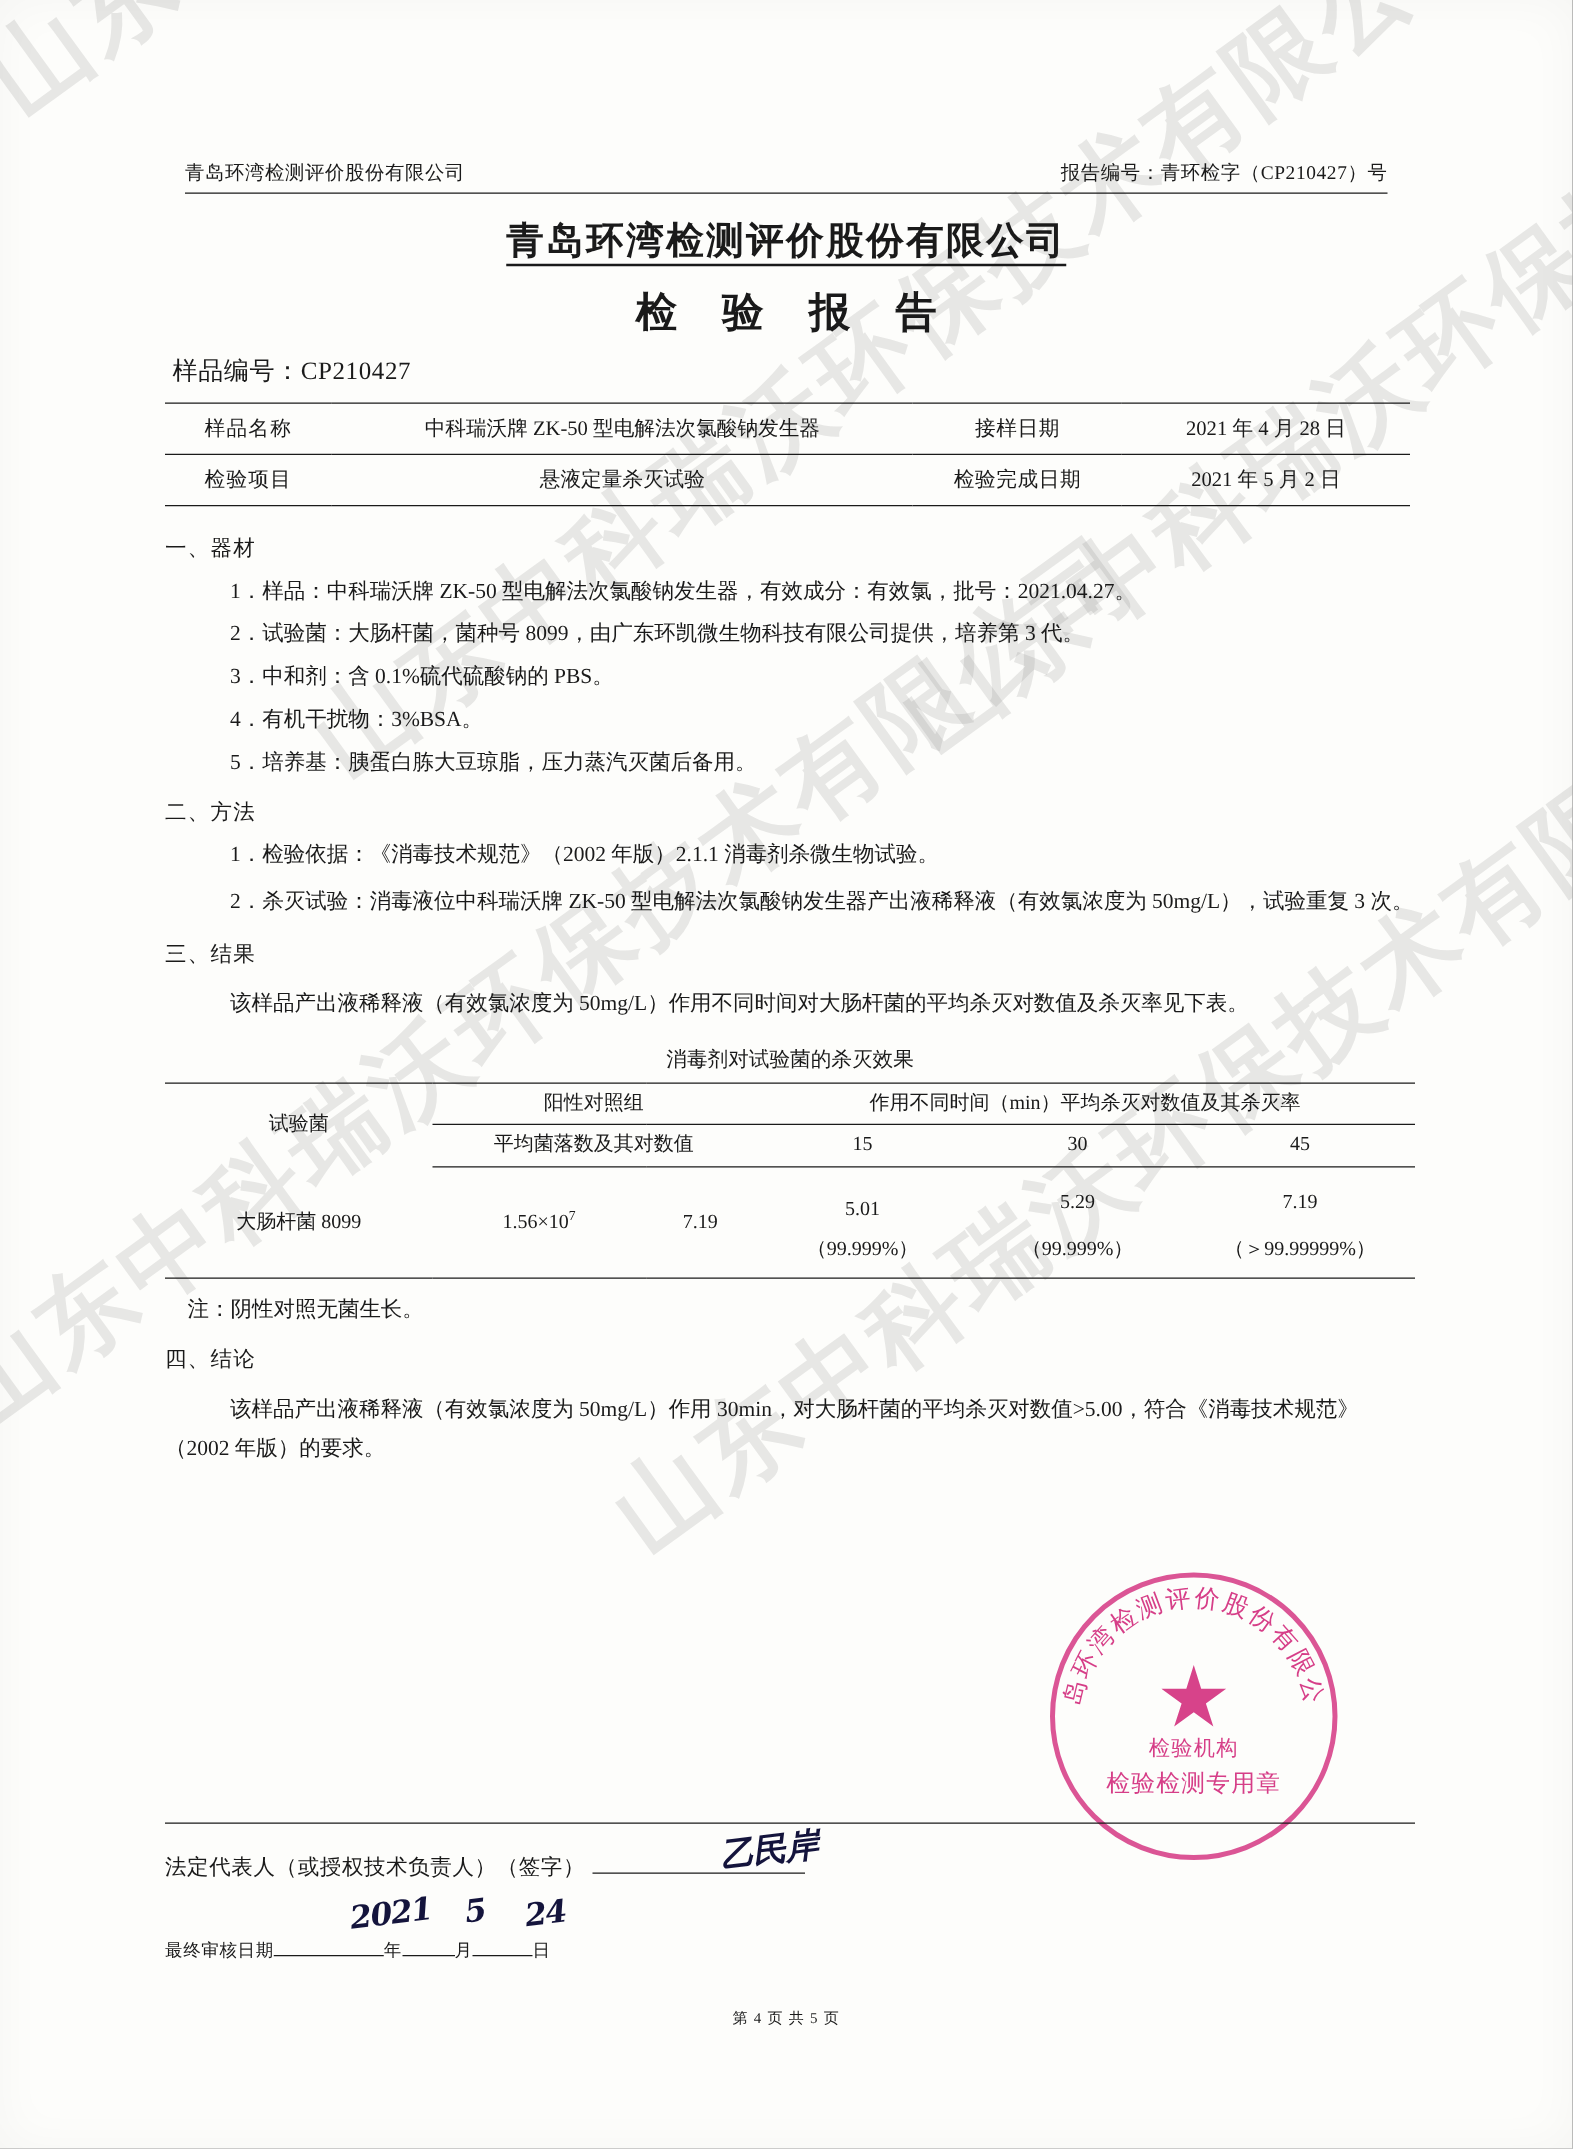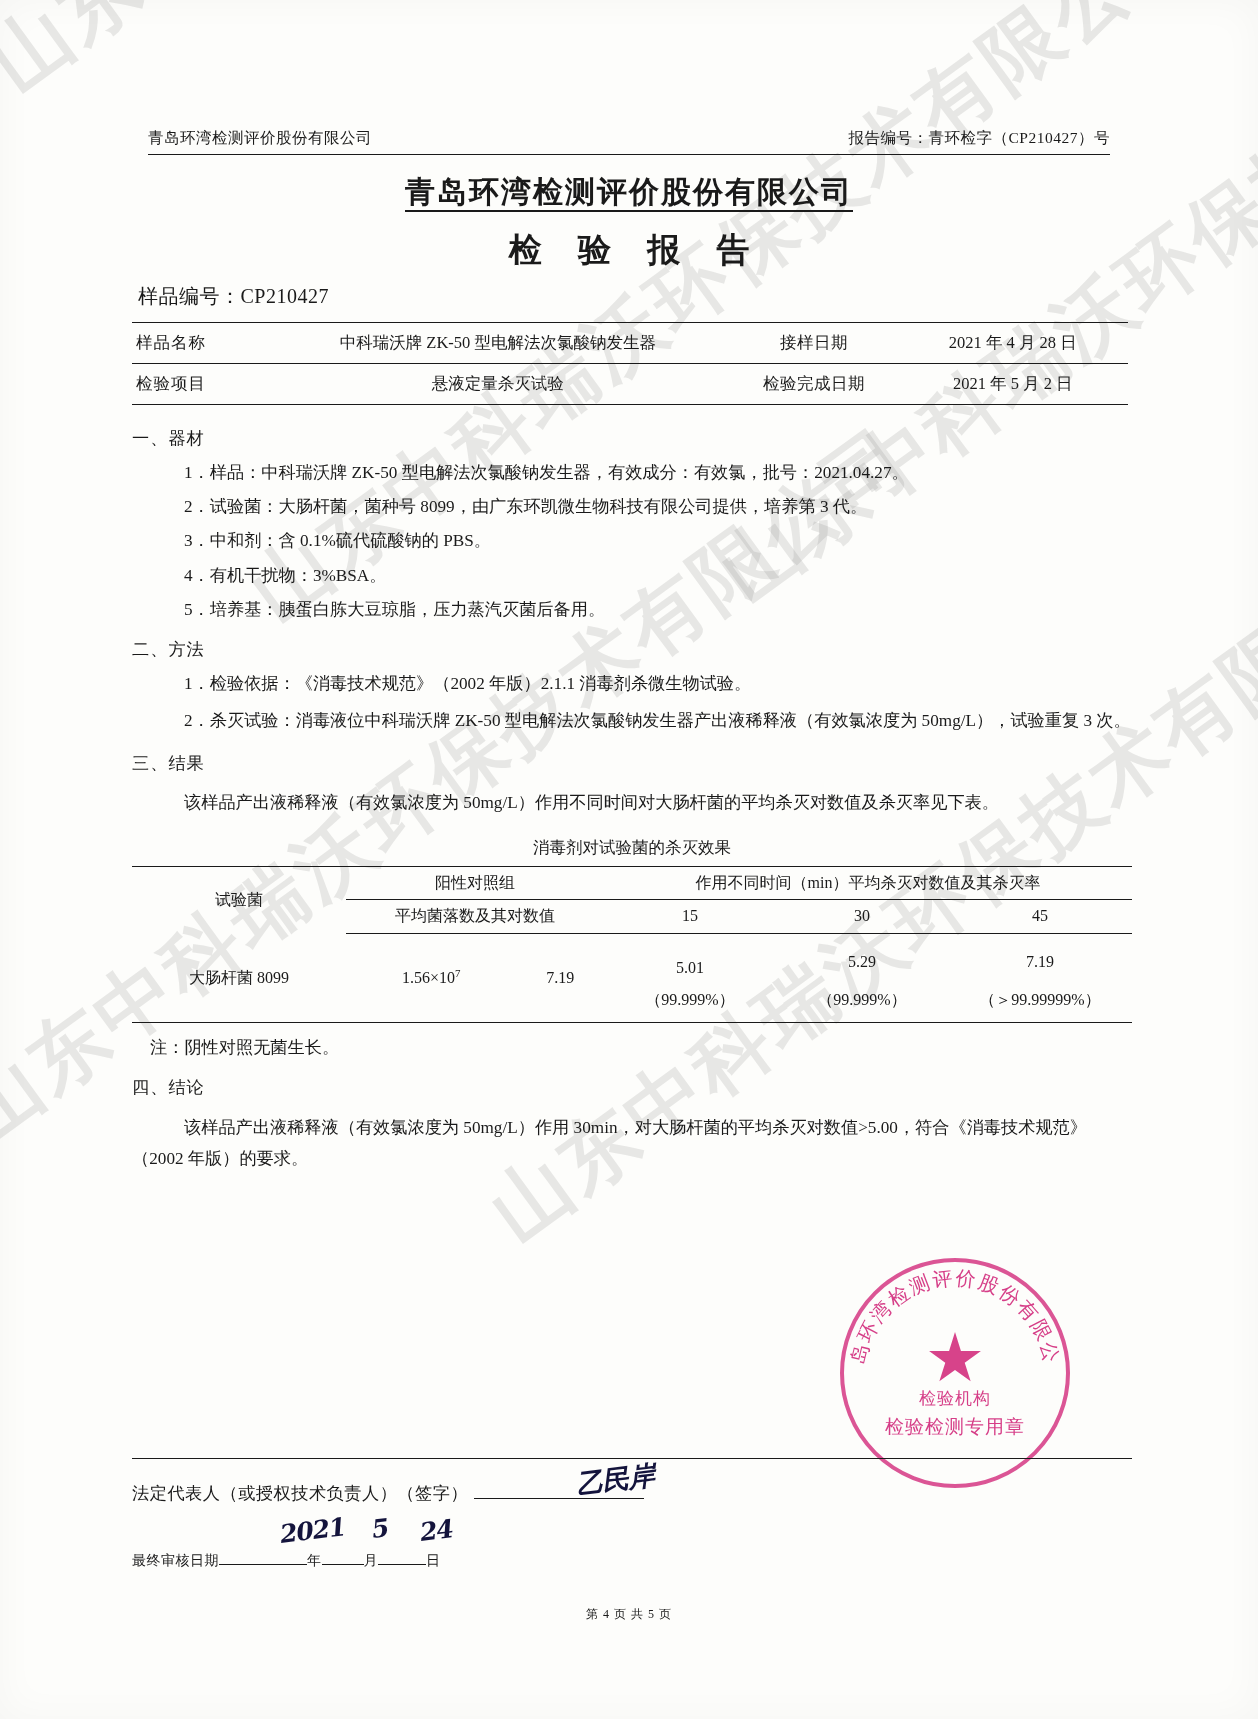--- a/index.html
+++ b/index.html
@@ -102,21 +102,21 @@
     font-size: 16.5px;
   }
   .info-table td {
     height: 36px;
     padding: 2px 4px;
     vertical-align: middle;
   }
   .info-table tr.row-top td { border-top: 1.8px solid #1a1a1a; }
   .info-table tr td { border-bottom: 1.1px solid #1a1a1a; }
   .info-table tr.row-last td { border-bottom: 1.8px solid #1a1a1a; }
-  .c-label { width: 118px; text-align: left; padding-left: 2px; letter-spacing: 1px; margin-left: 17px;}
+  .c-label { width: 118px; text-align: center; padding-left: 2px; letter-spacing: 1px; margin-left: 17px;}
   .c-value { width: 432px; text-align: center; }
   .c-label2 { width: 150px; text-align: center; letter-spacing: 0.5px;}
   .c-value2 { width: 210px; text-align: center; }
 
   
   .body {
     position: absolute;
     top: 412px;
     left: 132px;
     width: 1000px;

